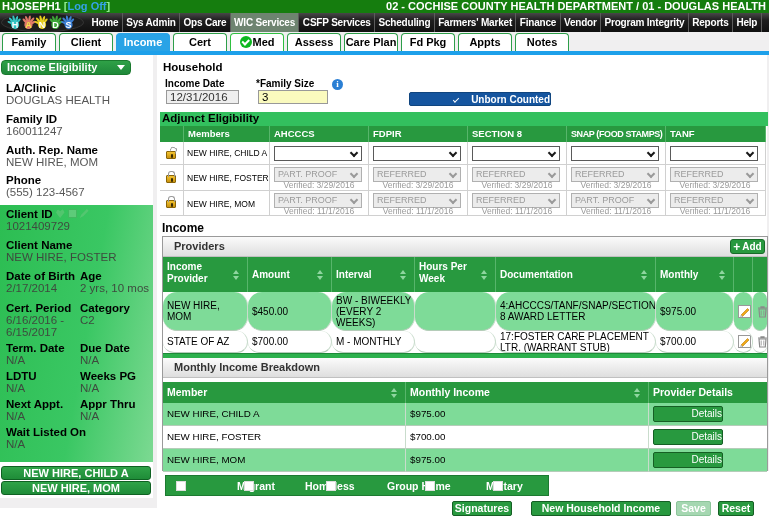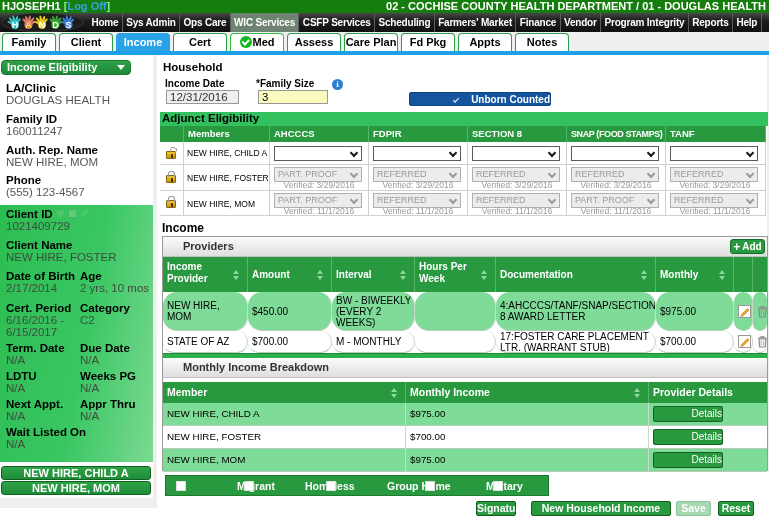--- a/index.html
+++ b/index.html
@@ -56,21 +56,21 @@
 .dd .ar { position:absolute; right:4px; top:2.5px; width:6px; height:6px; border-right:2.5px solid #1a1a1a; border-bottom:2.5px solid #1a1a1a; transform:rotate(45deg); }
 .ddd { position:absolute; width:88px; height:15px; background:#ececec; border:1px solid #b0b0b0; color:#9b9b9b; font-size:9px; line-height:13px; padding-left:3px; }
 .ddd .ar { position:absolute; right:4px; top:2.5px; width:6px; height:6px; border-right:2.5px solid #9a9a9a; border-bottom:2.5px solid #9a9a9a; transform:rotate(45deg); }
 .ver { position:absolute; font-size:8.5px; color:#999; width:98px; text-align:center; }
 .lock { position:absolute; width:10px; height:8px; background:linear-gradient(#f4c430,#c9920e); border:1px solid #8a6508; border-radius:1px; }
 .lock:before { content:""; position:absolute; left:1px; top:-5px; width:5px; height:5px; border:1.5px solid #9a9a9a; border-bottom:none; border-radius:3px 3px 0 0; }
 .lock.open:before { left:3px; transform:rotate(20deg); }
 .lock:after { content:""; position:absolute; left:3.5px; top:2px; width:2px; height:3.5px; background:#3a2c05; border-radius:1px; }
 
 #provbox { position:absolute; left:5px; top:181px; width:606px; height:235px; border:1px solid #9a9a9a; background:#fff; }
-.gbar { position:absolute; left:0; width:604px; height:20px; background:linear-gradient(#fbfbfb,#dedede); border-bottom:1px solid #c0c0c0; font-size:11px; font-weight:bold; color:#333; line-height:19px; padding-left:20px; }
+.gbar { position:absolute; left:0; width:604px; height:20px; background:linear-gradient(#fbfbfb,#dedede); border-bottom:1px solid #c0c0c0; font-size:11px; font-weight:bold; color:#333; line-height:19px; padding-left:11px; }
 #addbtn { position:absolute; right:2px; top:2px; width:35px; height:15px; background:#28993f; border:1px solid #176b28; border-radius:3px; color:#fff; font-size:10px; font-weight:bold; text-align:center; line-height:13px; }
 .pth { position:absolute; background:#28993f; color:#fff; font-size:10px; font-weight:bold; padding:4px 0 0 4px; border-right:1px solid #57b56b; line-height:12px; }
 .sort { position:absolute; right:7px; top:50%; margin-top:-5px; width:7px; height:10px; }
 .sort:before { content:""; position:absolute; left:0; top:0; border-left:3.5px solid transparent; border-right:3.5px solid transparent; border-bottom:4.5px solid #8fd6a0; }
 .sort:after { content:""; position:absolute; left:0; bottom:0; border-left:3.5px solid transparent; border-right:3.5px solid transparent; border-top:4.5px solid #8fd6a0; }
 .pcell { position:absolute; font-size:10px; color:#000; padding:0 1px 0 4px; border-right:1px solid #c9dccc; border-bottom:1px solid #b5ccb9; line-height:11px; overflow:hidden; display:flex; align-items:center;border-radius:14px; }
 .grn { background:#7edb98; }
 .wht { background:#fff; }
 #grnstrip { position:absolute; left:0; top:116px; width:604px; height:5px; background:#2cb04c; border-top:1px solid #1c8a38; }
 
@@ -440,17 +440,17 @@
       <span class="clb" style="left:23px">Migrant</span>
     <span class="cbx" style="left:78px"></span>
       <span class="clb" style="left:91px">Homeless</span>
     <span class="cbx" style="left:160px"></span>
       <span class="clb" style="left:173px">Group Home</span>
     <span class="cbx" style="left:259px"></span>
       <span class="clb" style="left:272px">Military</span>
     <span class="cbx" style="left:327px"></span>
       <span class="clb" style="left:340px">Refugee</span>
   </div>
-  <div class="bbtn" style="left:319px;width:40px">Signatures</div>
+  <div class="bbtn" style="left:295px;width:60px">Signatures</div>
   <div class="bbtn" style="left:374px;width:140px">New Household Income</div>
   <div class="bbtn" style="left:519px;width:35px;background:#a5d7b1;border-color:#8cc49a">Save</div>
   <div class="bbtn" style="left:561px;width:36px">Reset</div>
 </div>
 
 </body></html>

